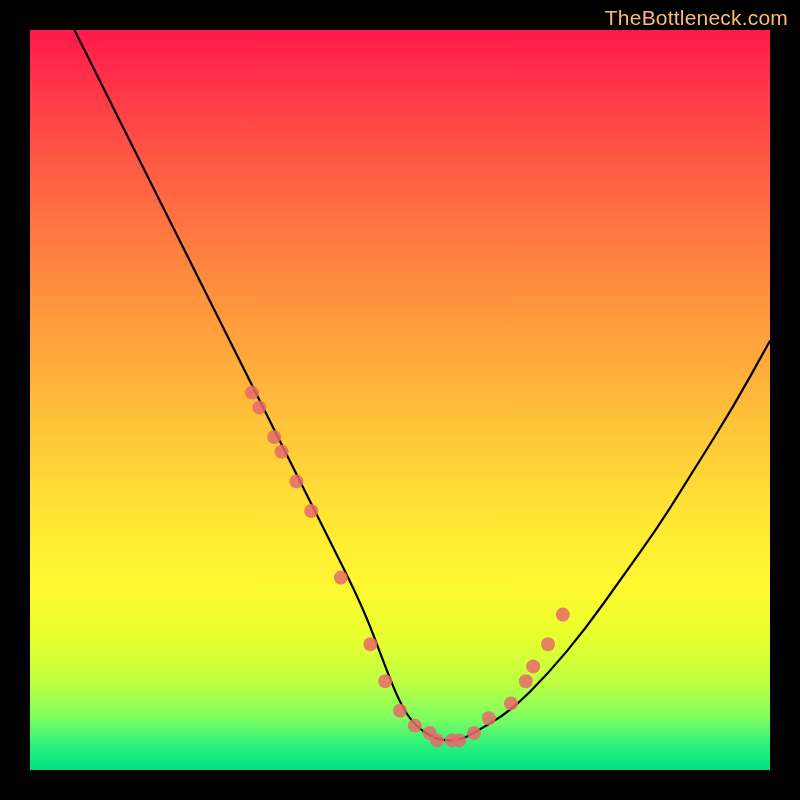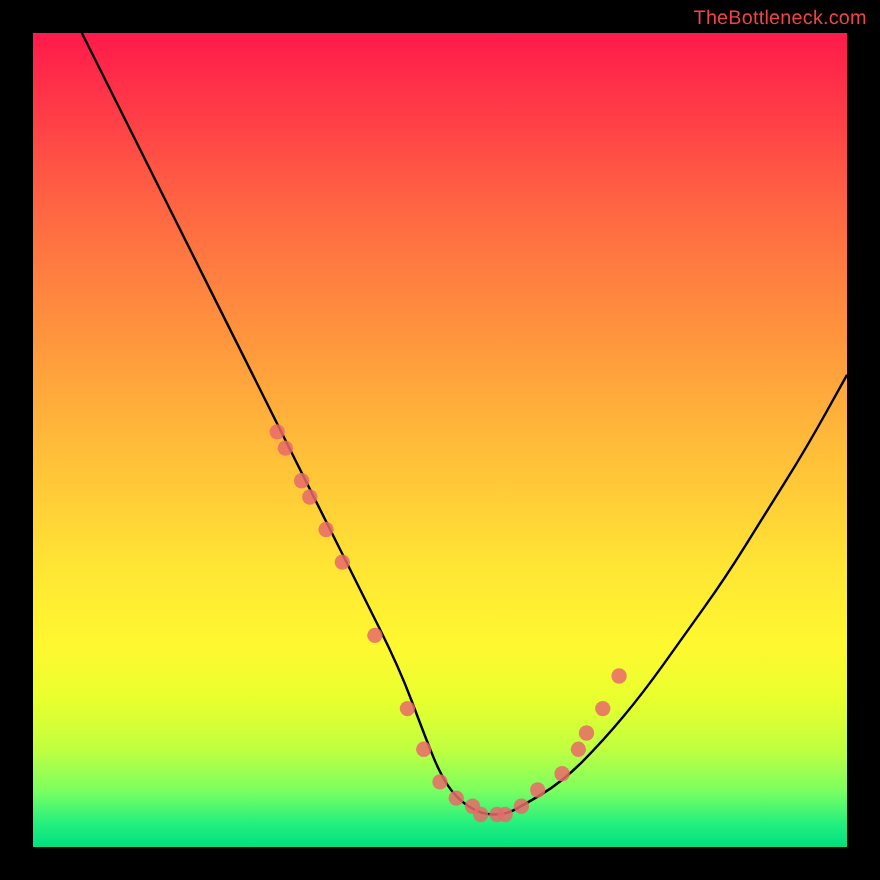--- a/index.html
+++ b/index.html
@@ -29,22 +29,22 @@
       #e8ff2e 82%,
       #c0ff40 88%,
       #7dff60 93%,
       #26f07d 97%,
       #00e080 100%);
   }
   .watermark {
     position: absolute;
     top: 6px;
     right: 12px;
-    color: #ef4444;
-    font-size: 18px;
+    color: #fdba74;
+    font-size: 21px;
     font-weight: 500;
     letter-spacing: 0.2px;
     user-select: none;
   }
   svg.curve {
     position: absolute;
     left: 0;
     top: 0;
     width: 740px;
     height: 740px;

